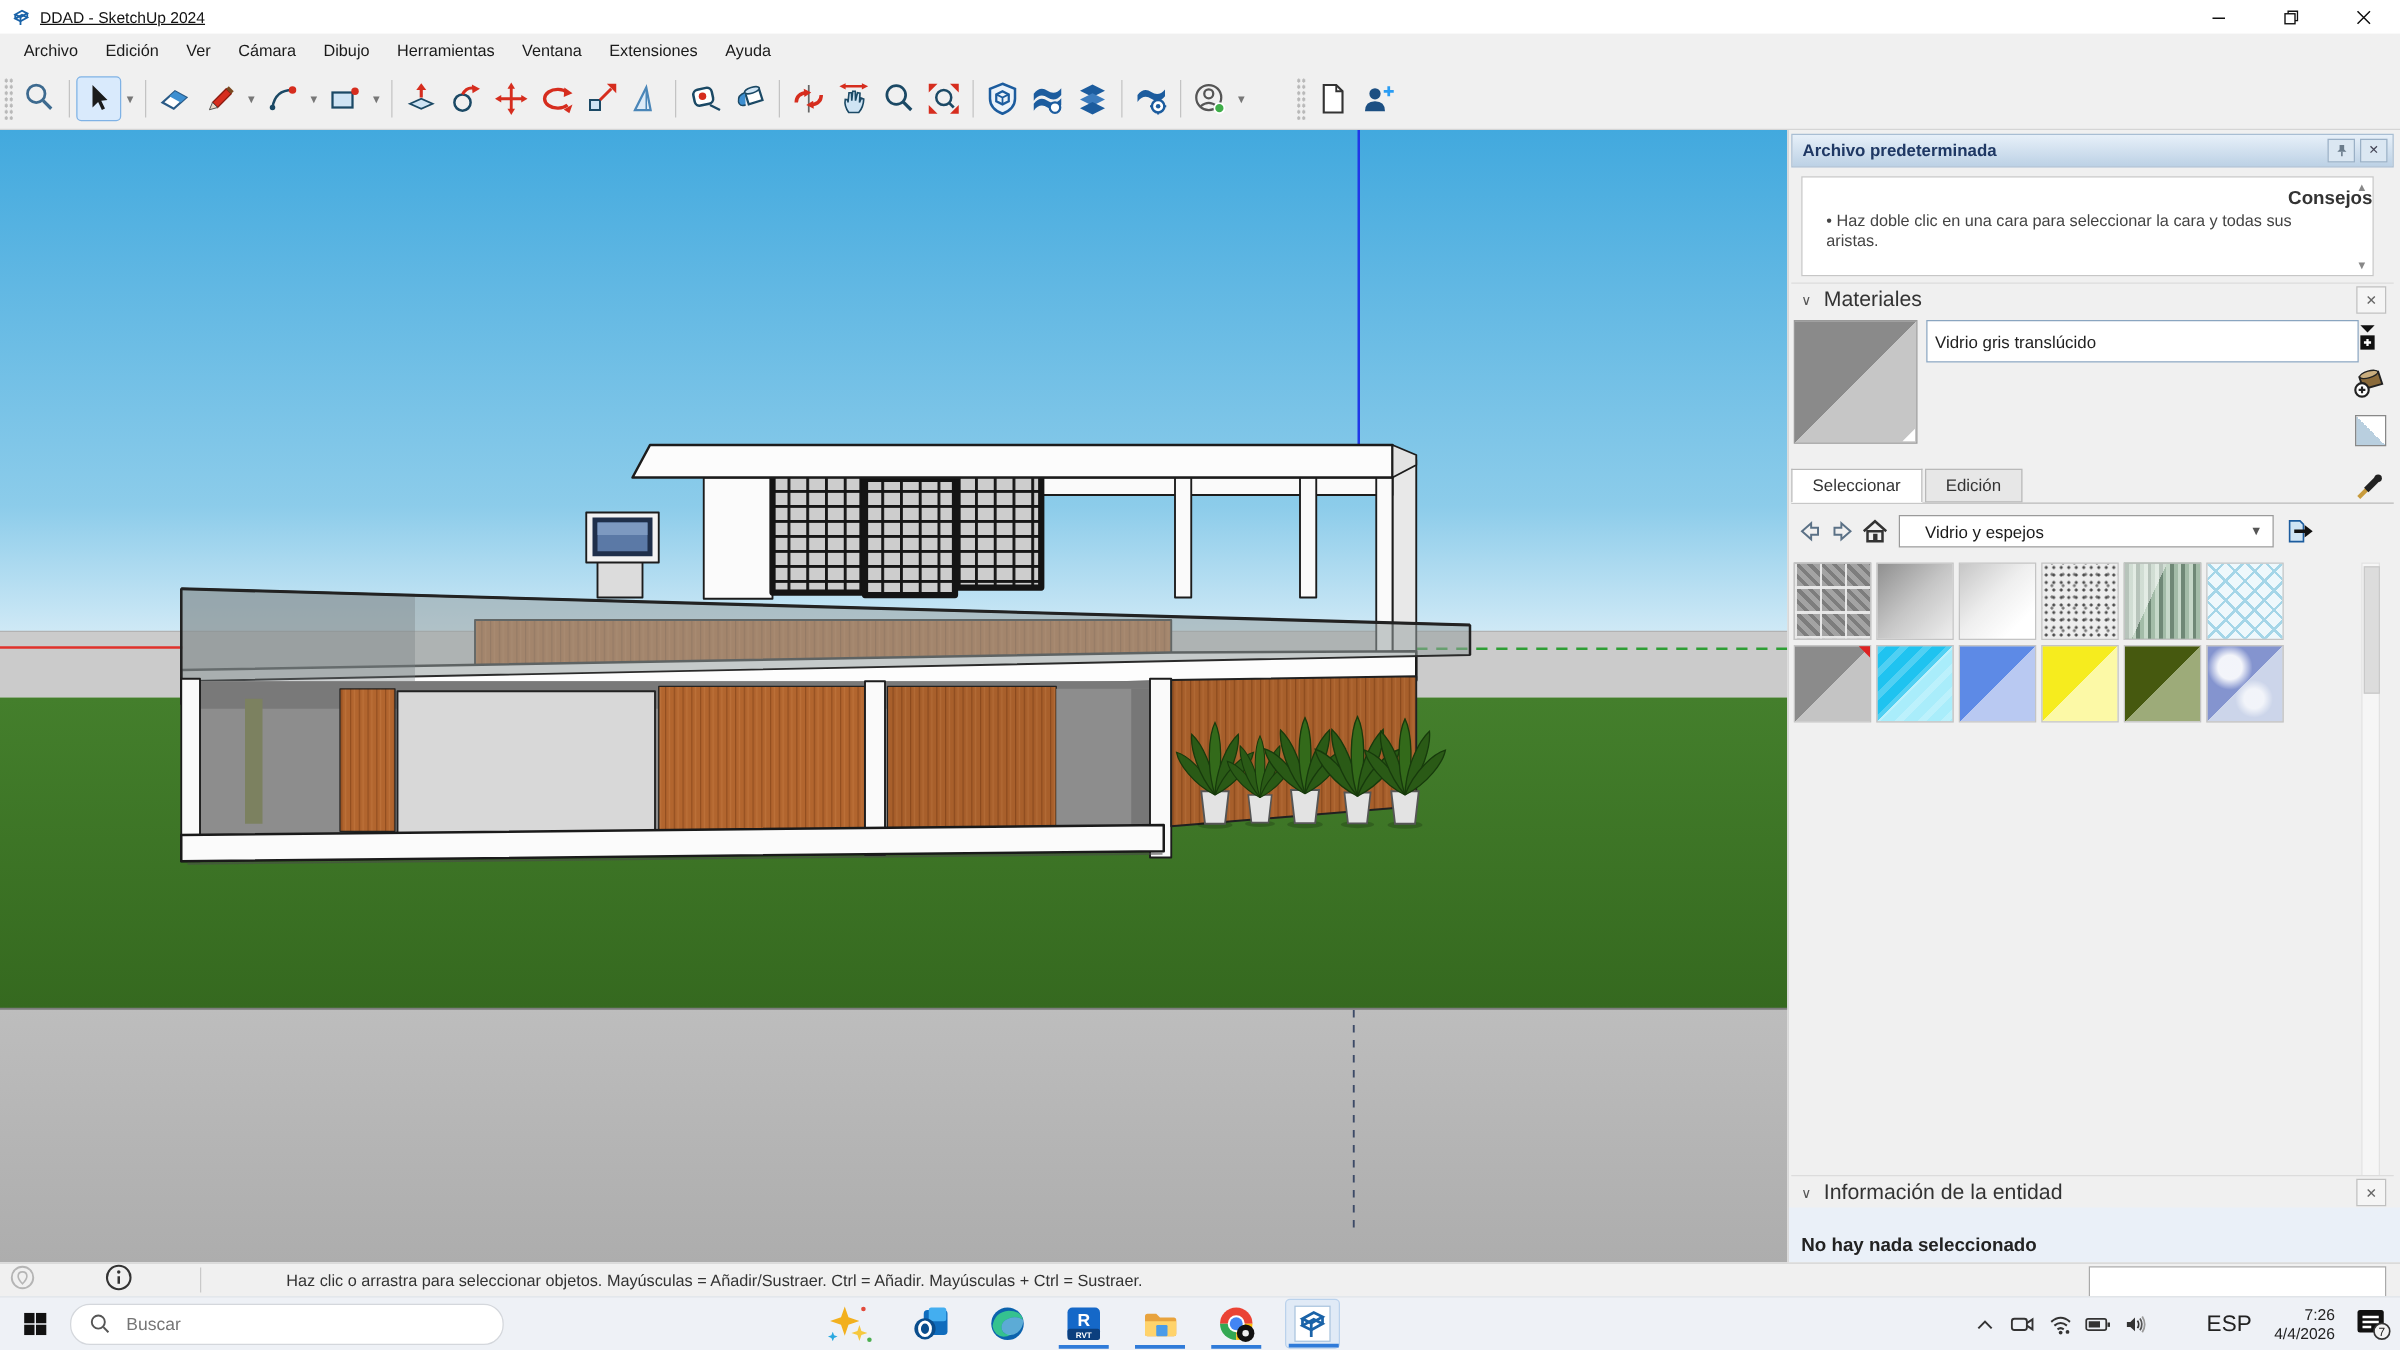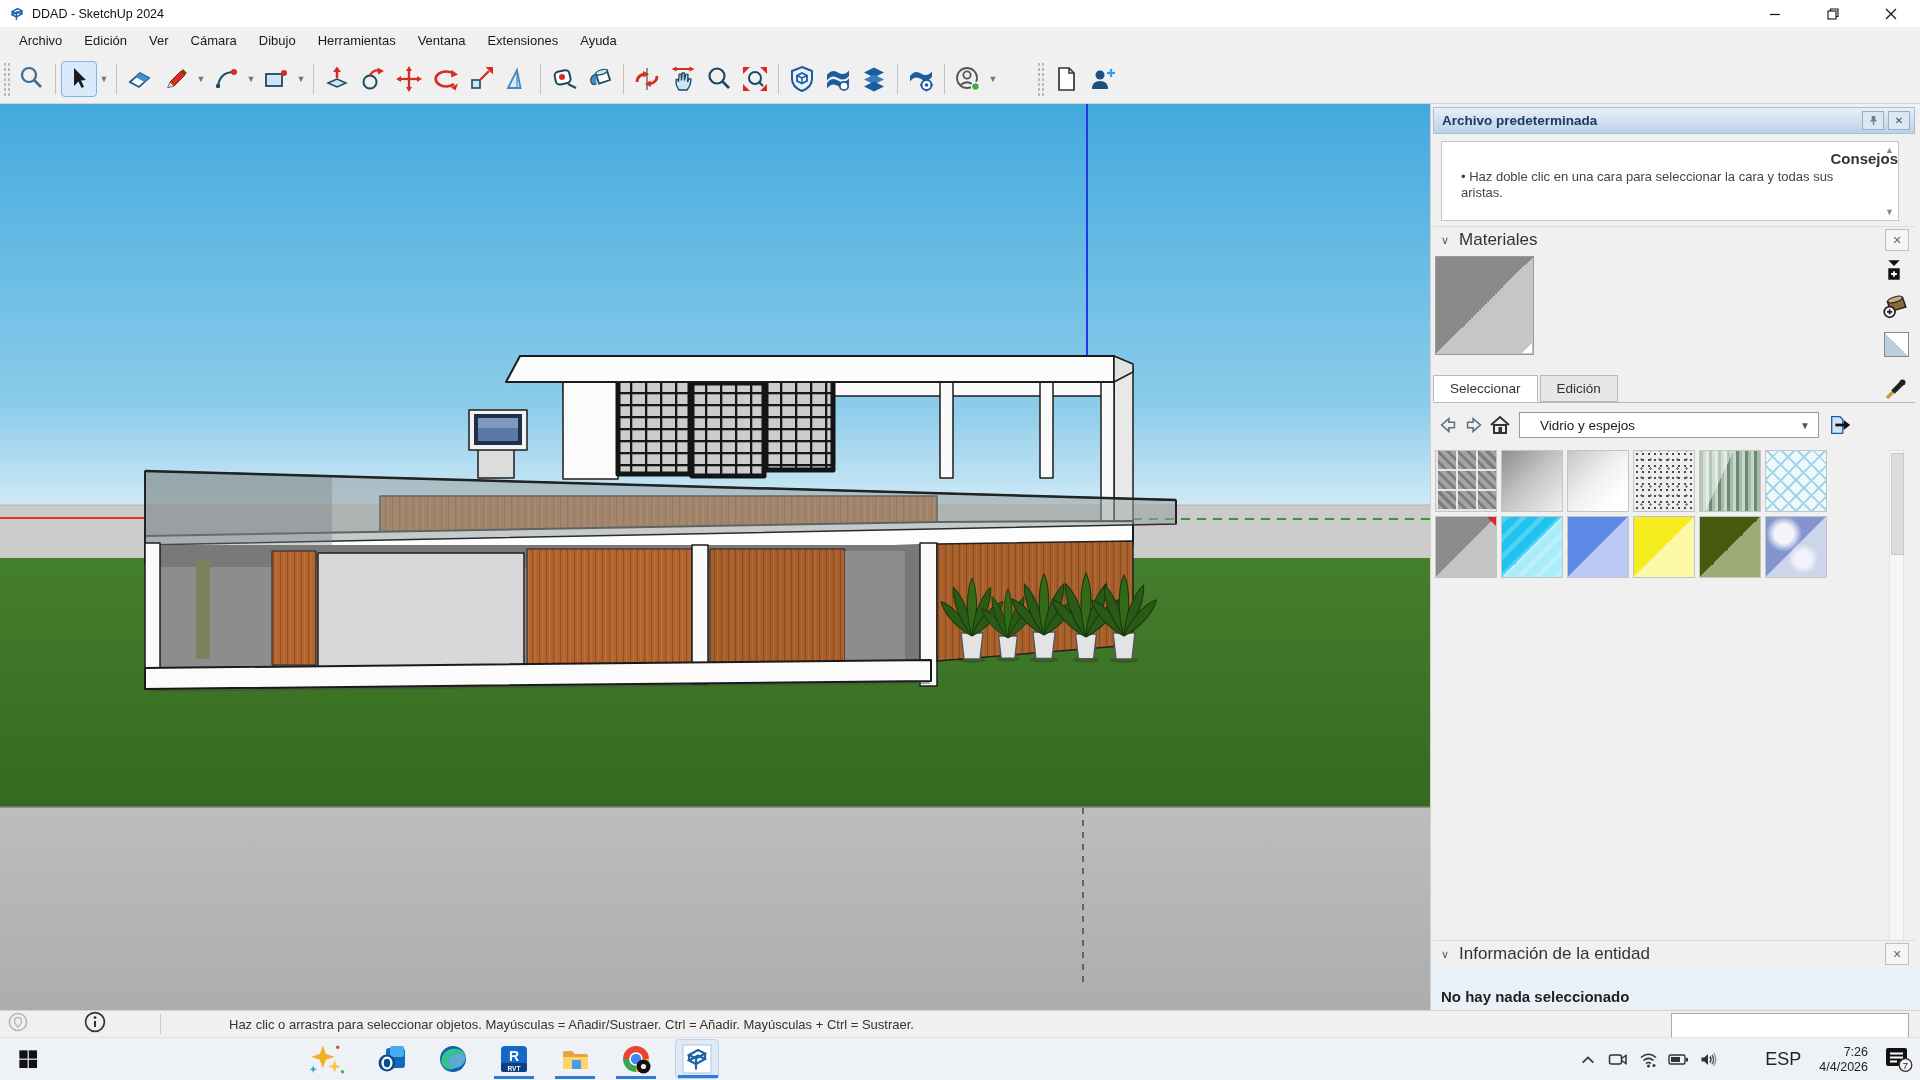--- a/index.html
+++ b/index.html
@@ -1,21 +1,21 @@
 <!DOCTYPE html>
 <html><head>
 <meta charset="utf-8">
 <style>
   html,body{margin:0;padding:0;background:#000;}
   #screen{position:relative;width:1920px;height:1080px;overflow:hidden;background:#f0f0f0;
     font-family:"Liberation Sans","DejaVu Sans",sans-serif;color:#1a1a1a;}
   .abs{position:absolute;}
   
   #titlebar{left:0;top:0;width:1920px;height:27px;background:#fff;display:flex;align-items:center;}
-  #titlebar .title{font-size:12.5px;color:#111;margin-left:6px;}
+  #titlebar .title{font-size:12.5px;color:#111;margin-left:6px;text-decoration:underline;}
   .wbtns{position:absolute;right:0;top:0;height:27px;display:flex;}
   .wbtn{width:58px;height:27px;display:flex;align-items:center;justify-content:center;}
   
   #menubar{left:0;top:27px;width:1920px;height:27px;background:#f0f0f0;display:flex;align-items:center;padding-left:8px;box-sizing:border-box;}
   .menu-item{font-size:13px;padding:4px 11px;color:#1a1a1a;}
   
   #toolbar{left:0;top:54px;width:1920px;height:50px;background:#f0f0f0;border-bottom:1px solid #d5d5d5;display:flex;align-items:center;box-sizing:border-box;}
   .grip{width:8px;height:34px;margin:0 3px;background-image:radial-gradient(#b9b9b9 1.2px,transparent 1.4px);background-size:4px 5px;}
   .tb{width:36px;height:36px;display:flex;align-items:center;justify-content:center;border-radius:4px;flex:none;}
   .tb svg{width:28px;height:28px;}
@@ -496,20 +496,21 @@
 
     <div class="sect-hd abs" style="left:2px;top:122px;">
       <span class="chev">∨</span>
       <span class="lbl">Materiales</span>
       <div class="xbtn">✕</div>
     </div>
 
     <div class="mat-preview abs">
         <div class="rsz"></div>
       </div>
+    <input class="mat-name abs" value="Vidrio gris translúcido" style="">
 
     <div class="abs sideicons" style="top:154px;left:452px">
       <svg width="22" height="24" viewBox="0 0 16 21">
           <path d="M3 2 L13 2 L8 7 Z" fill="#111"></path>
           <rect x="3" y="9" width="10" height="10" fill="#111"></rect>
           <path d="M8 11.5 v5 M5.5 14 h5" stroke="#fff" stroke-width="1.6"></path>
         </svg>
     </div>
     <div class="abs sideicons" style="top:188px;left:450px">
       <svg width="28" height="28" viewBox="0 0 26 26">
@@ -618,20 +619,27 @@
   <div id="taskbar" class="abs">
     <div class="tk" style="margin-left:6px">
       <svg width="22" height="22" viewBox="0 0 28 28">
           <g fill="#111">
             <rect x="3" y="3" width="10.5" height="10.5"></rect>
             <rect x="15" y="3" width="10.5" height="10.5"></rect>
             <rect x="3" y="15" width="10.5" height="10.5"></rect>
             <rect x="15" y="15" width="10.5" height="10.5"></rect>
           </g>
         </svg>
+    </div>
+    <div class="search-pill">
+      <svg width="18" height="18" viewBox="0 0 20 20" style="margin:0 10px 0 14px">
+          <circle cx="8.5" cy="8.5" r="5.8" fill="none" stroke="#555" stroke-width="1.7"></circle>
+          <line x1="13" y1="13" x2="17.5" y2="17.5" stroke="#555" stroke-width="1.8"></line>
+        </svg>
+      <input placeholder="Buscar" style="">
     </div>
     <div class="tk" style="margin-left:250px;width:52px">
       <svg width="40" height="32" viewBox="0 0 36 30">
         <path d="M15 2 L17.8 10.2 L26 13 L17.8 15.8 L15 24 L12.2 15.8 L4 13 L12.2 10.2 Z" fill="#f2b01e"></path>
         <path d="M26 16 L27.5 20.5 L32 22 L27.5 23.5 L26 28 L24.5 23.5 L20 22 L24.5 20.5 Z" fill="#f6c83f"></path>
         <path d="M6 21 L7 23.6 L9.6 24.6 L7 25.6 L6 28.2 L5 25.6 L2.4 24.6 L5 23.6 Z" fill="#2aa8e0"></path>
         <circle cx="29" cy="4" r="1.7" fill="#e24a3b"></circle>
           <circle cx="33.5" cy="27" r="1.7" fill="#4caf50"></circle>
       </svg>
     </div>

